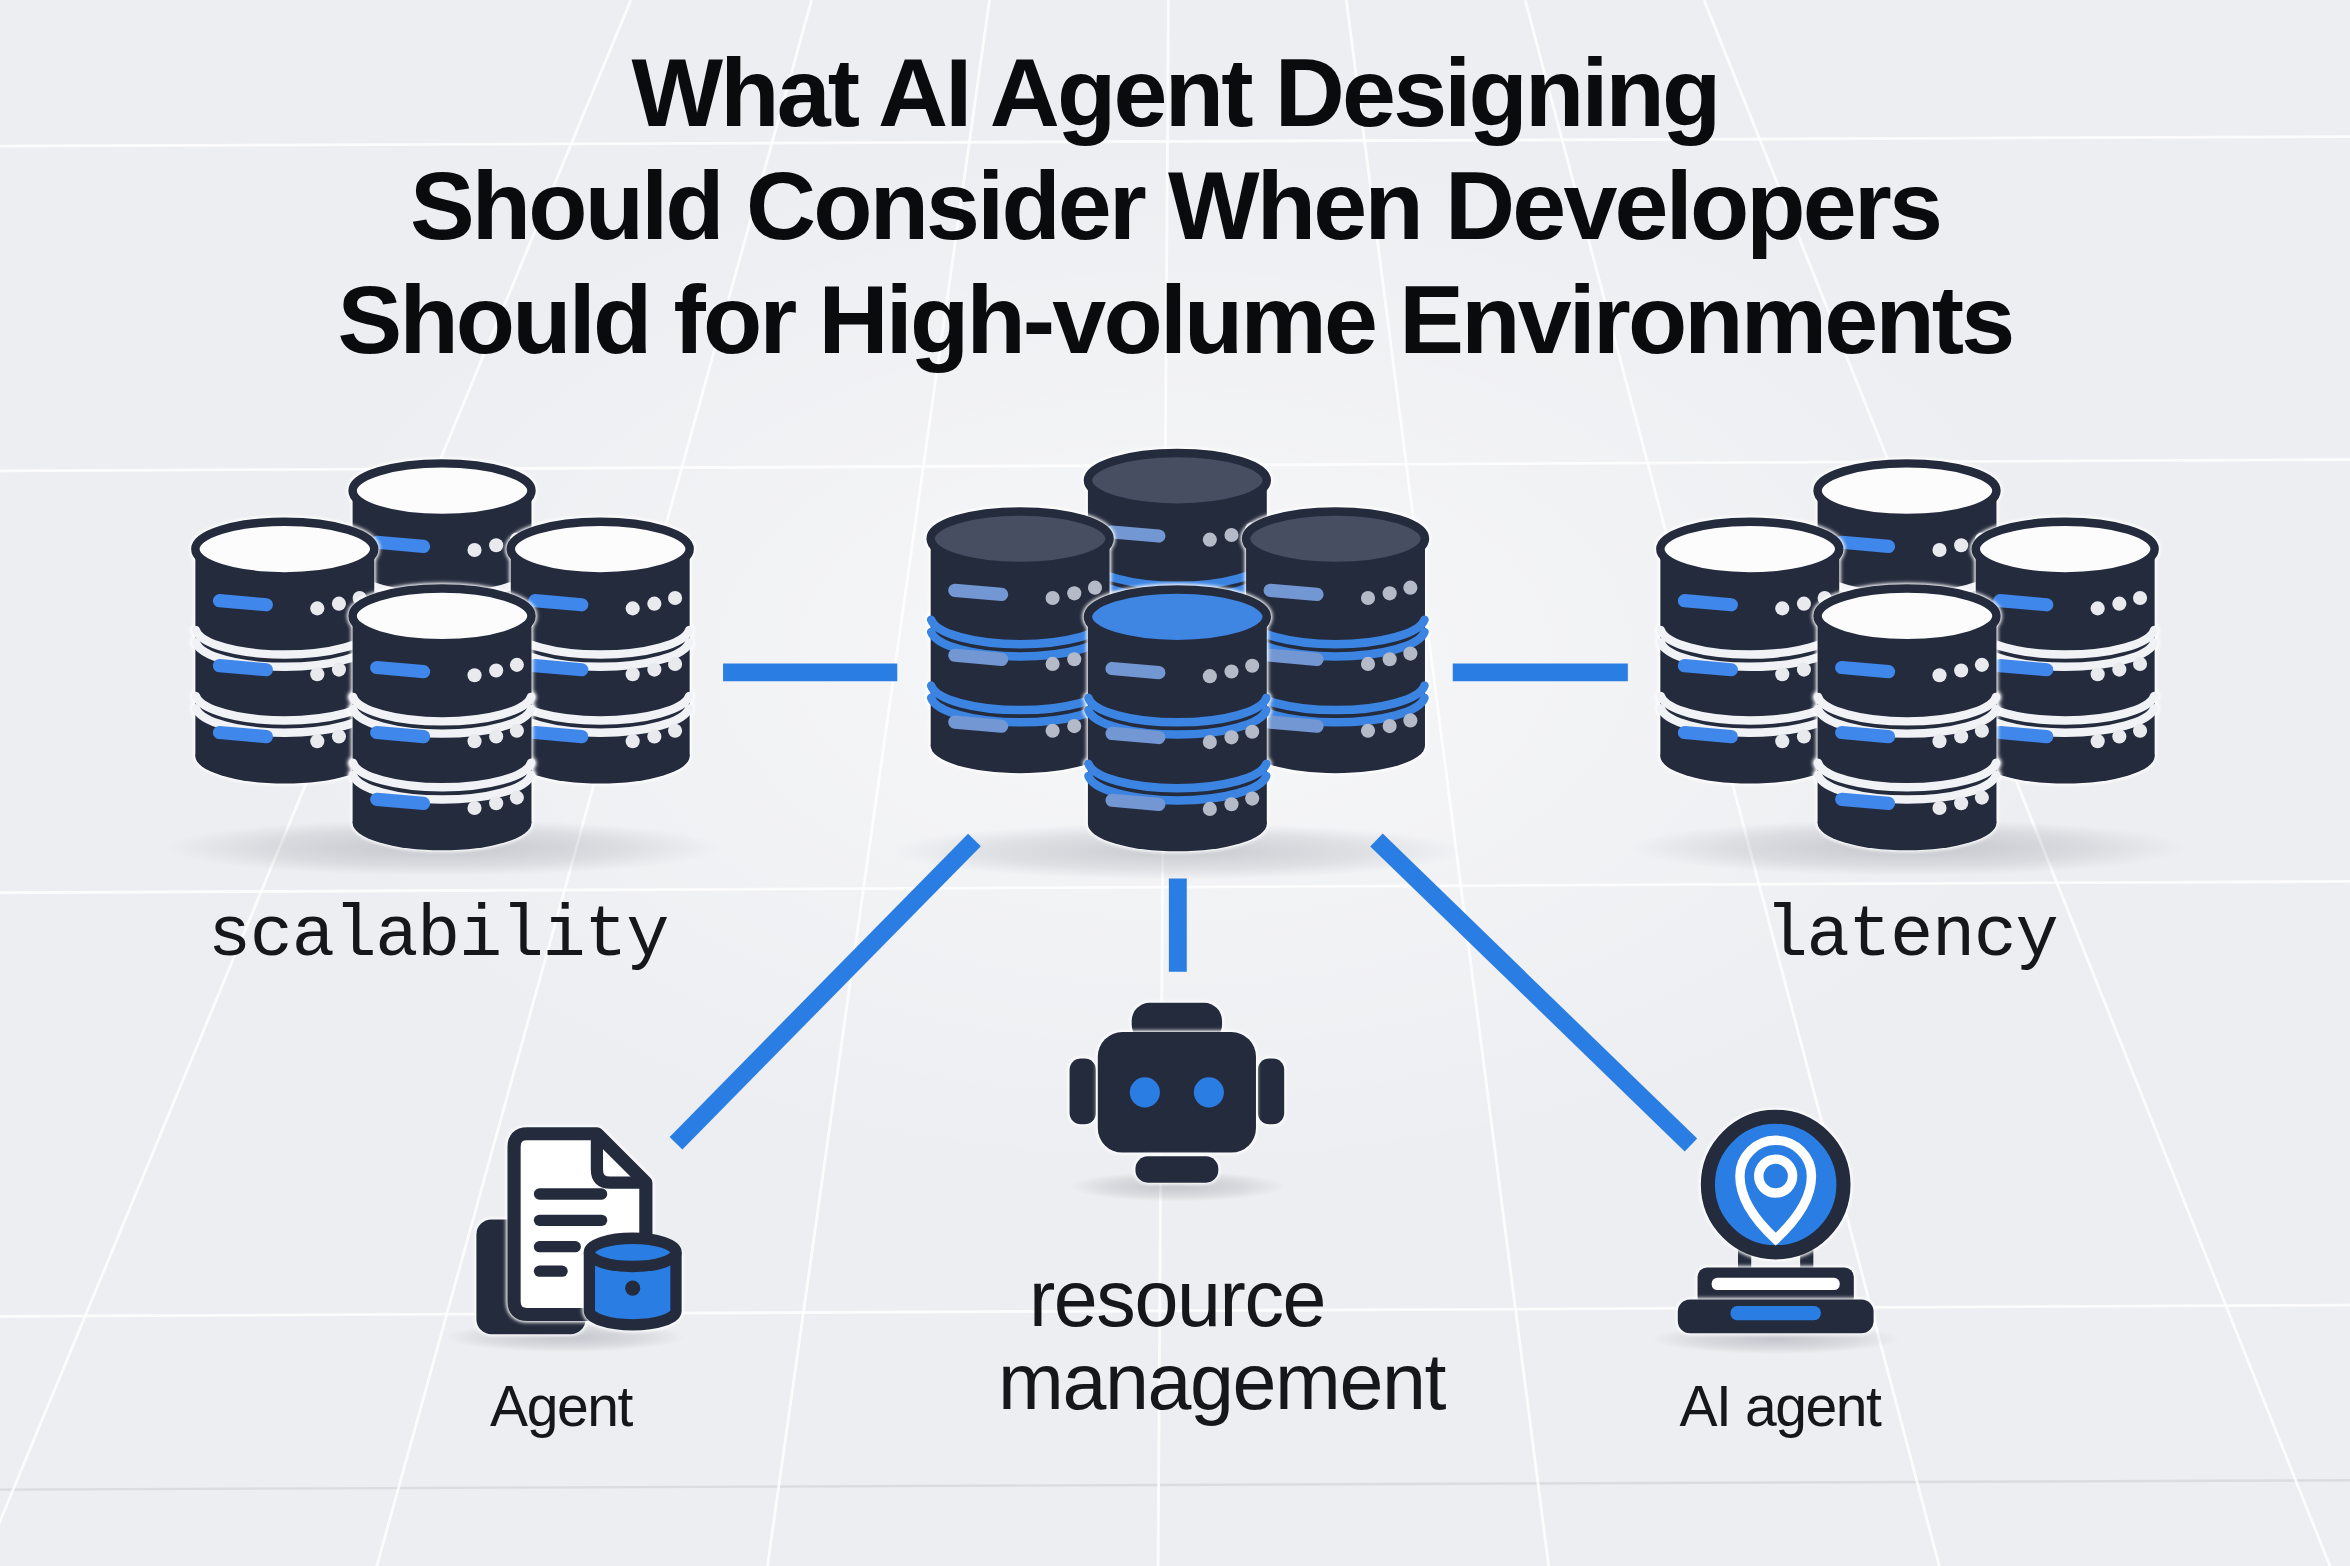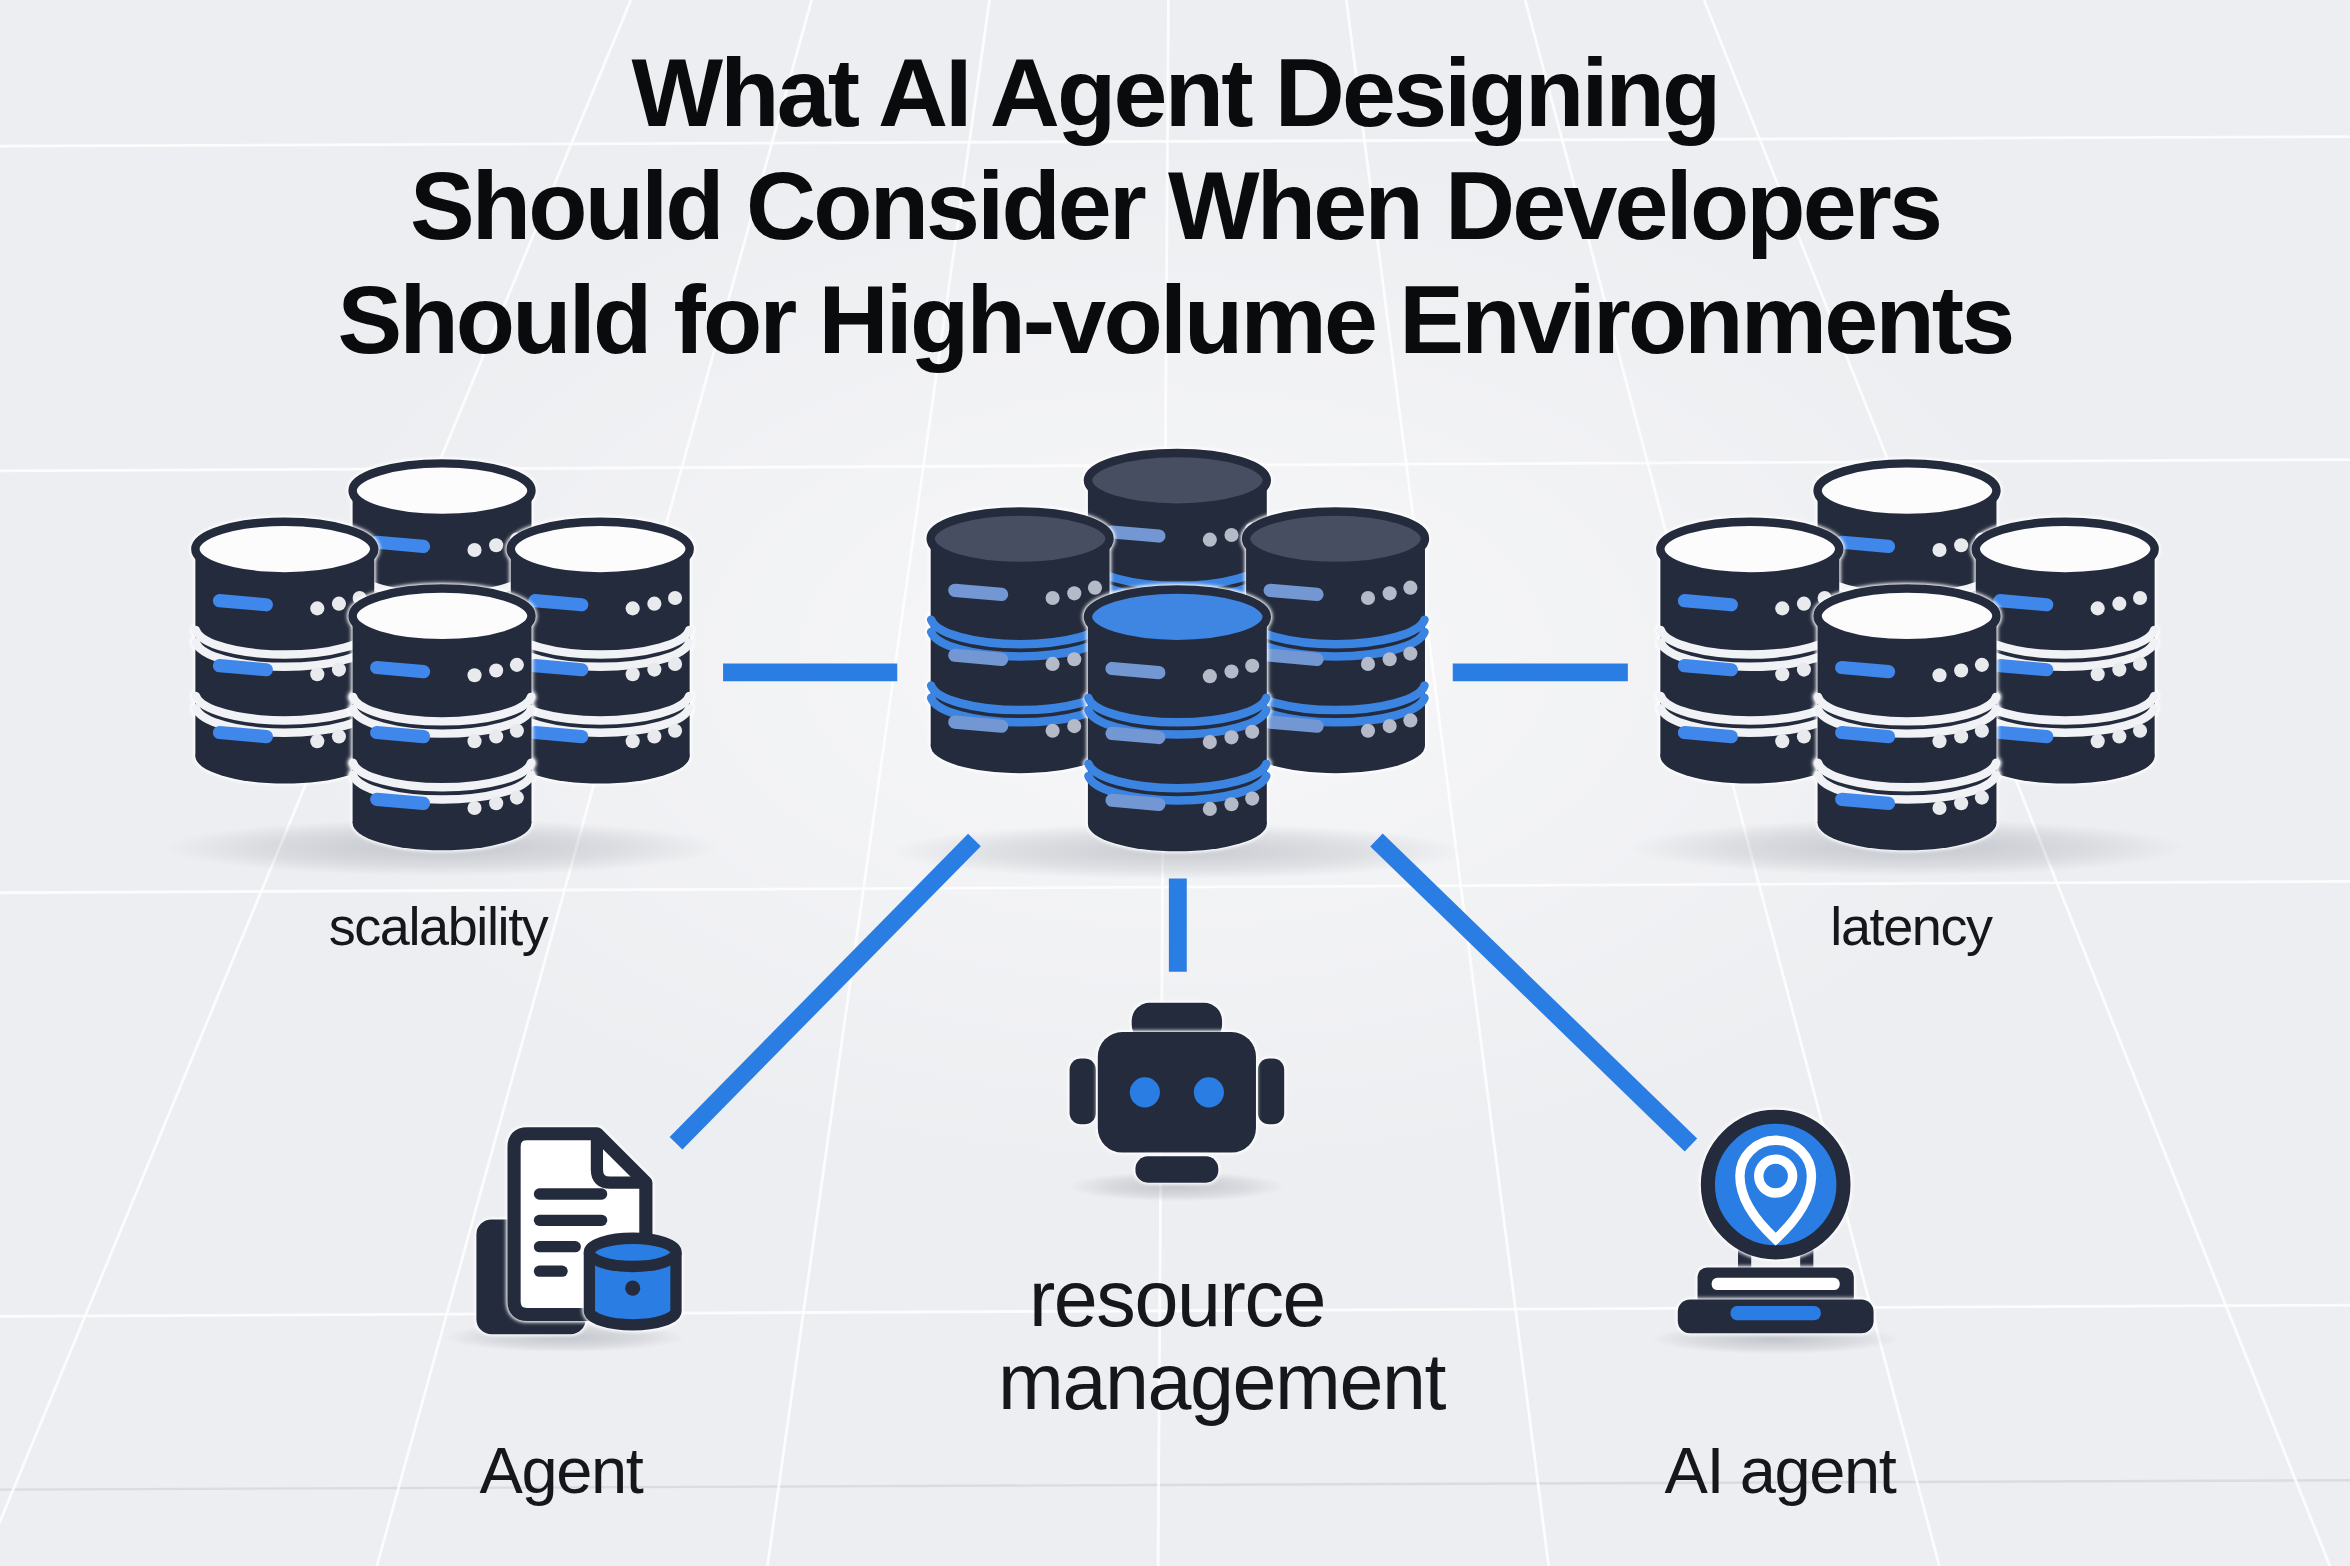--- a/index.html
+++ b/index.html
@@ -42,22 +42,22 @@
     line-height:1.17;
     letter-spacing:-2.8px;
   }
   .lbl{
     position:absolute;
     transform:translateX(-50%);
     color:var(--text,#15171b);
     white-space:nowrap;
     letter-spacing:-1.4px;
   }
-  .lbl-cluster{font-size:54px;top:895px;}
-  .lbl-node{font-size:65px;top:1433px;}
+  .lbl-cluster{font-size:72px;top:895px;font-family:Liberation Mono, monospace;}
+  .lbl-node{font-size:57px;top:1373px;}
   .lbl-wrap{white-space:normal;text-align:center;width:358px;line-height:1.05;top:1258px;font-size:79px;}
 </style>
 </head>
 <body>
 
 <div class="canvas">
 
   <svg width="2350" height="1567" viewBox="0 0 2496 1664">
     <defs>
       <radialGradient id="shGrad" cx="50%" cy="50%" r="50%">

